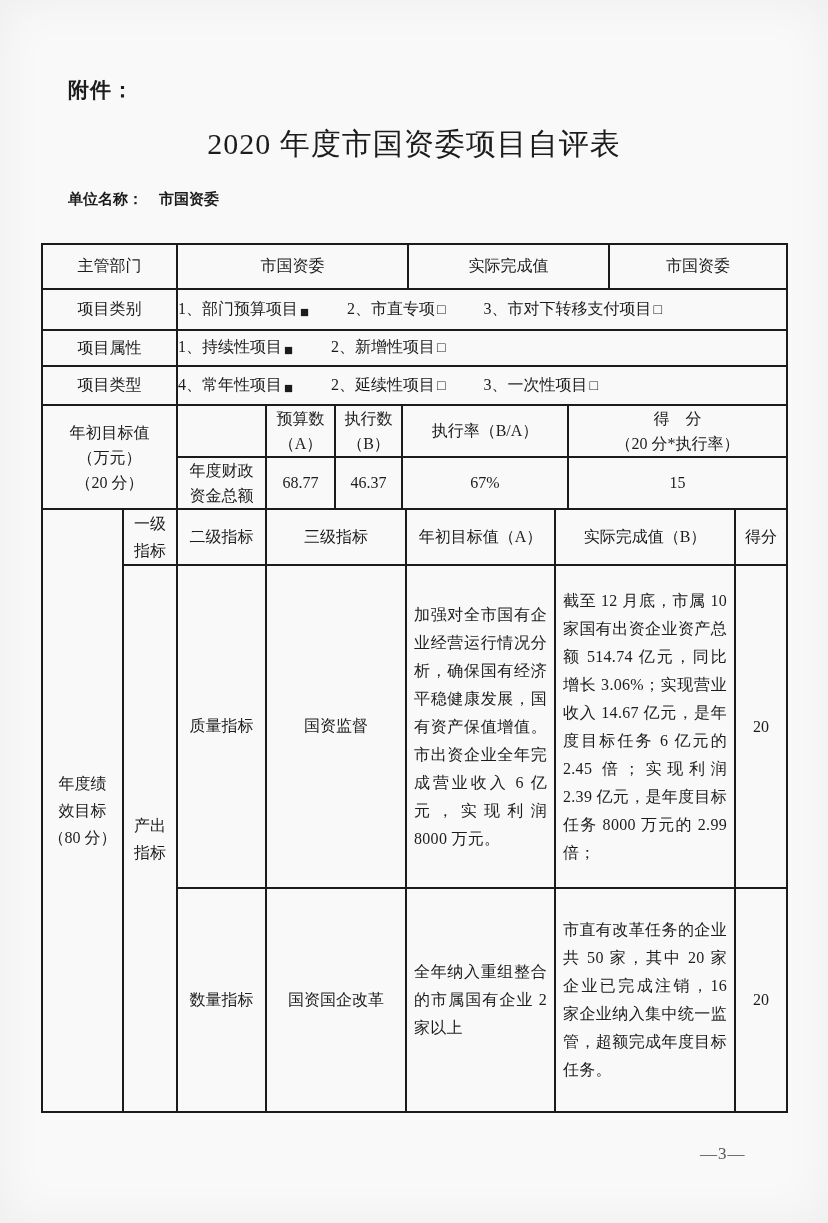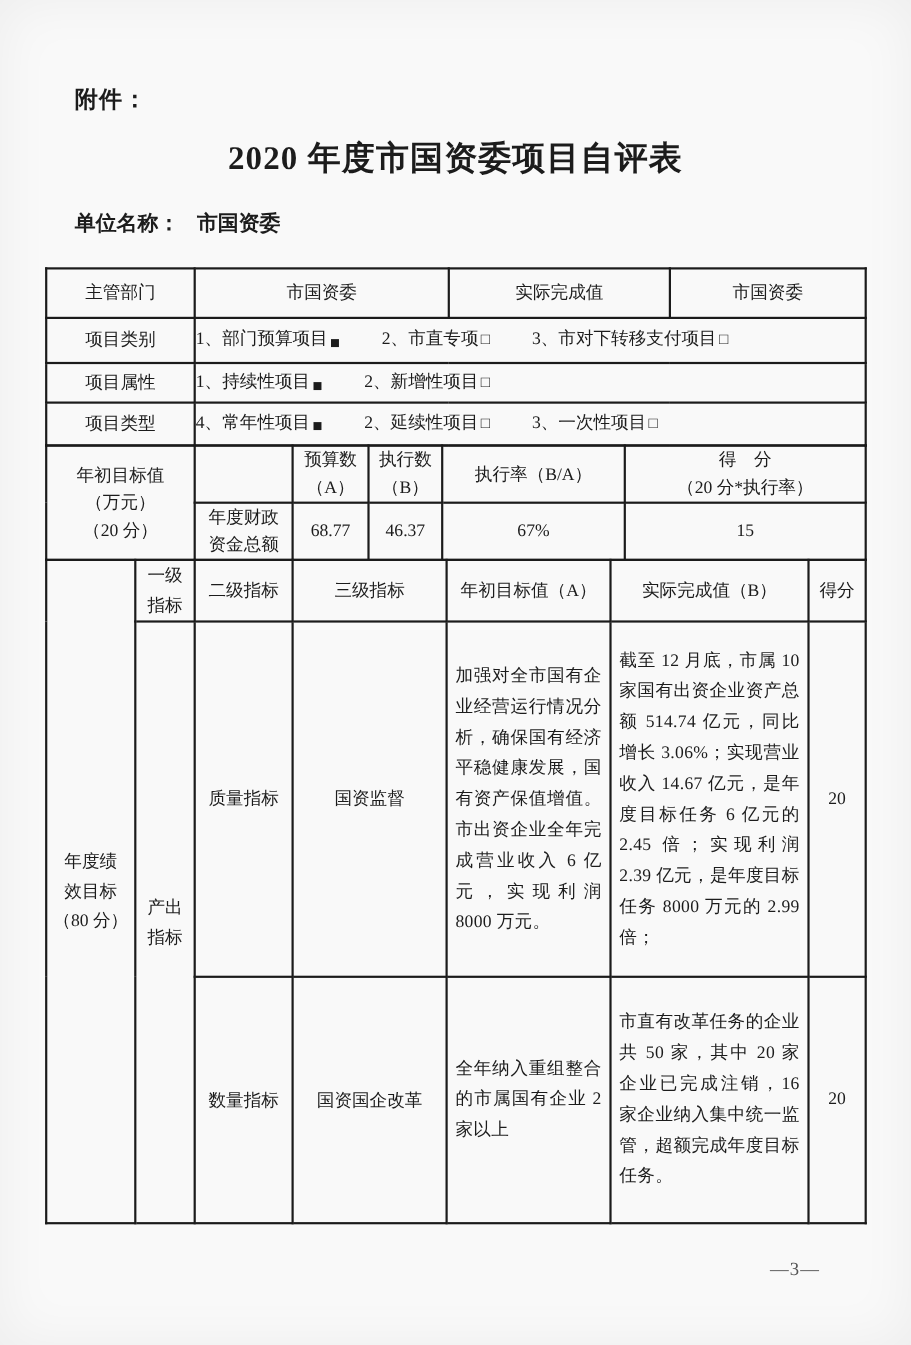--- a/index.html
+++ b/index.html
@@ -30,30 +30,30 @@
     letter-spacing: 1px;
   }
   .title {
     position: absolute;
     left: 0;
     top: 124px;
     width: 828px;
     margin: 0;
     text-align: center;
     font-size: 30px;
-    font-weight: 700;
+    font-weight: 400;
     letter-spacing: 1px;
   }
   .unit-line {
     position: absolute;
     left: 68px;
     top: 190px;
     font-family: "Liberation Sans", "DejaVu Sans", sans-serif;
     font-weight: 600;
-    font-size: 19px;
+    font-size: 15px;
   }
   .unit-value { margin-left: 16px; }
 
   .tables {
     position: absolute;
     left: 41px;
     top: 243px;
     width: 745px;
   }
   table {

